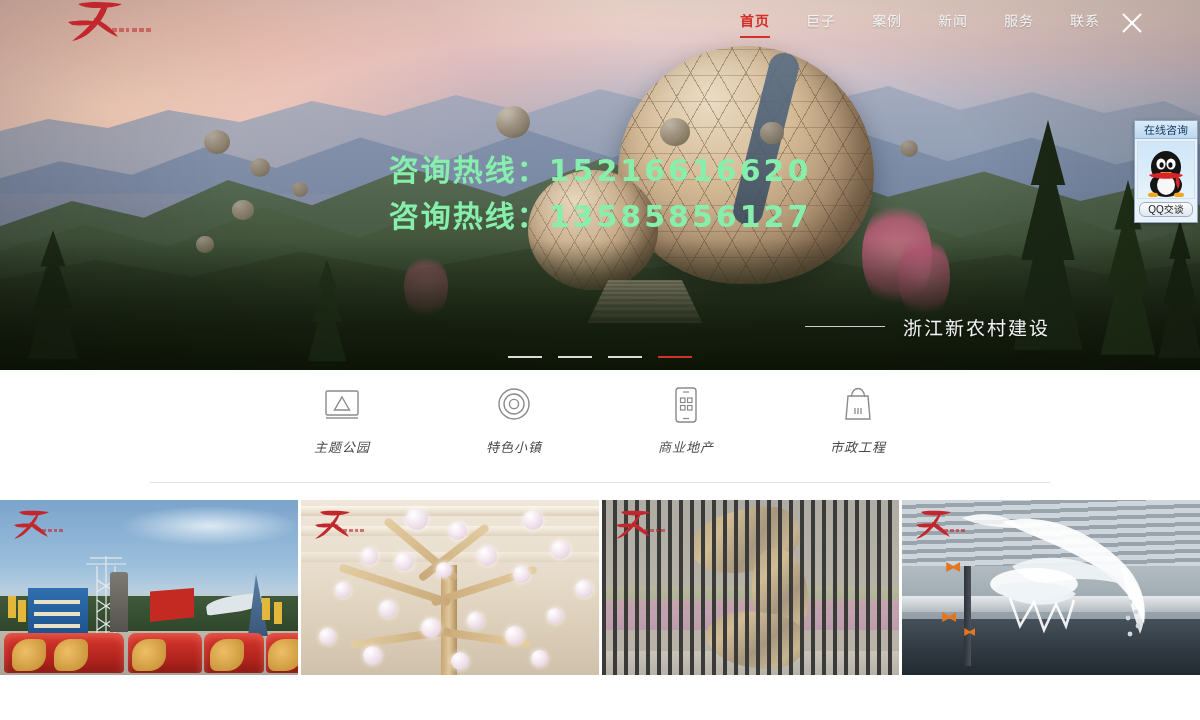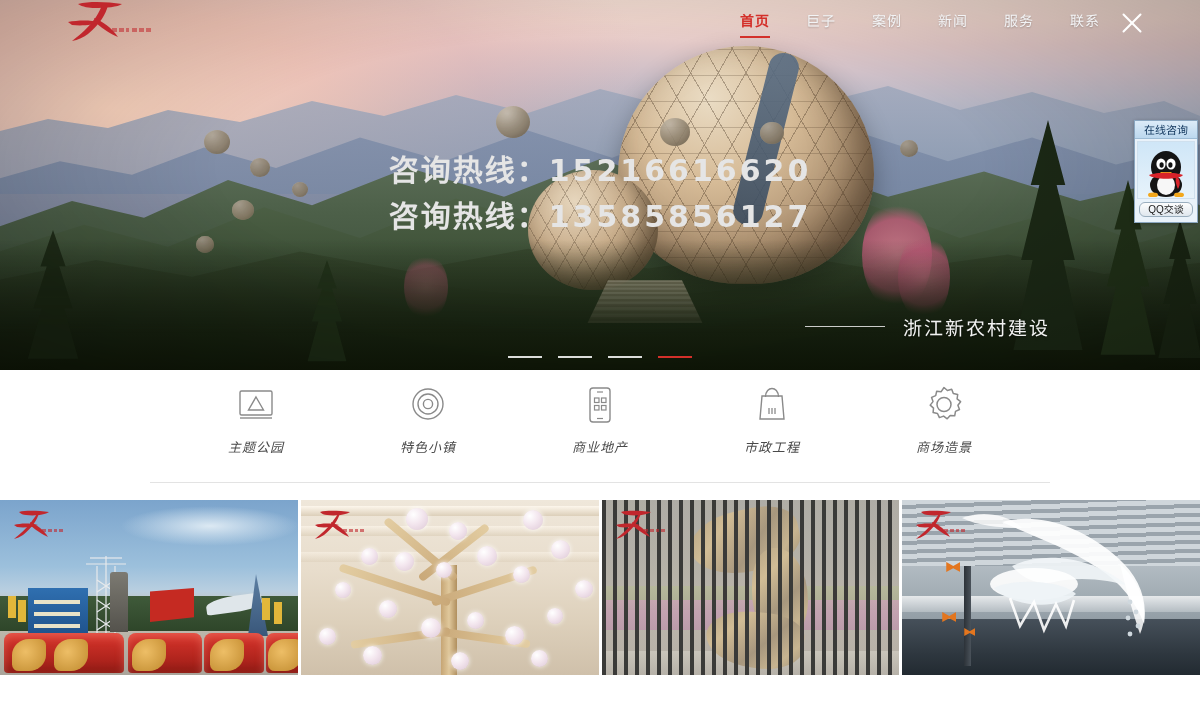--- a/index.html
+++ b/index.html
@@ -136,21 +136,21 @@
   .nav-underline{ position:absolute; left:0; right:0; bottom:0; height:2px; background:#d3302a; }
   .close-btn{ position:absolute; right:52px; top:7px; width:32px; height:32px; cursor:pointer; }
   .close-btn:before,.close-btn:after{
     content:""; position:absolute; left:3px; top:15px; width:26px; height:2px;
     background:#ffffff; border-radius:1px; }
   .close-btn:before{ transform:rotate(45deg); }
   .close-btn:after{ transform:rotate(-45deg); }
 
   
   .hotlines{ position:absolute; left:0; top:148px; width:1200px; text-align:center; z-index:15; }
-  .hotline{ font-size:30px; font-weight:bold; color:#e5e5e5; letter-spacing:2px;
+  .hotline{ font-size:30px; font-weight:bold; color:#86efac; letter-spacing:2px;
     line-height:46px; font-family:"DejaVu Sans","Liberation Sans",sans-serif; }
   .hotline .num{ letter-spacing:3px; }
 
   
   .hero-caption{ position:absolute; right:150px; top:313px; display:flex;
     align-items:center; gap:18px; z-index:15; }
   .caption-rule{ width:80px; height:1px; background:rgba(235,235,235,.85); }
   .caption-text{ font-size:19px; color:#f2f2f2; letter-spacing:2px;
     text-shadow:0 1px 3px rgba(0,0,0,.55); }
 
@@ -436,31 +436,20 @@
           <path d="M14.5 13 C14.5 7 18 4.5 21 4.5 C24 4.5 27.5 7 27.5 13" fill="none" stroke="#8a8a8a" stroke-width="1.4"></path>
           <path d="M11 12 L31 12 L33 35 L9 35 Z" fill="none" stroke="#8a8a8a" stroke-width="1.4"></path>
           <line x1="18" y1="24" x2="18" y2="30" stroke="#8a8a8a" stroke-width="1.3"></line>
           <line x1="21" y1="24" x2="21" y2="30" stroke="#8a8a8a" stroke-width="1.3"></line>
           <line x1="24" y1="24" x2="24" y2="30" stroke="#8a8a8a" stroke-width="1.3"></line>
         </svg>
       </span>
       <span class="svc-label">市政工程</span>
     </div>
 
-    <div class="svc">
-      <span class="svc-icon">
-        <svg width="42" height="42" viewBox="0 0 42 42" aria-hidden="true">
-          <path d="M21 3.5 l3.4 3.0 4.3 -1.2 1.6 4.2 4.4 1.0 -0.6 4.4 3.5 2.8 -2.7 3.6 1.6 4.2 -4.0 1.9
-                   -0.8 4.4 -4.5 -0.3 -3.0 3.3 -3.6 -2.7 -4.2 1.5 -1.9 -4.1 -4.4 -0.9 0.4 -4.5 -3.3 -3.0
-                   2.8 -3.5 -1.4 -4.2 4.1 -1.8 1.0 -4.4 4.5 0.5 Z" fill="none" stroke="#8a8a8a" stroke-width="1.5" stroke-linejoin="round"></path>
-          <circle cx="21" cy="20.5" r="7" fill="none" stroke="#8a8a8a" stroke-width="1.5"></circle>
-        </svg>
-      </span>
-      <span class="svc-label">商场造景</span>
-    </div>
   </div>
   <div class="svc-divider"></div>
 </section>
 
 <section>
 
   <div class="case-grid">
 
     <a class="case-card cs1">
       <div class="sky-cloud"></div>

